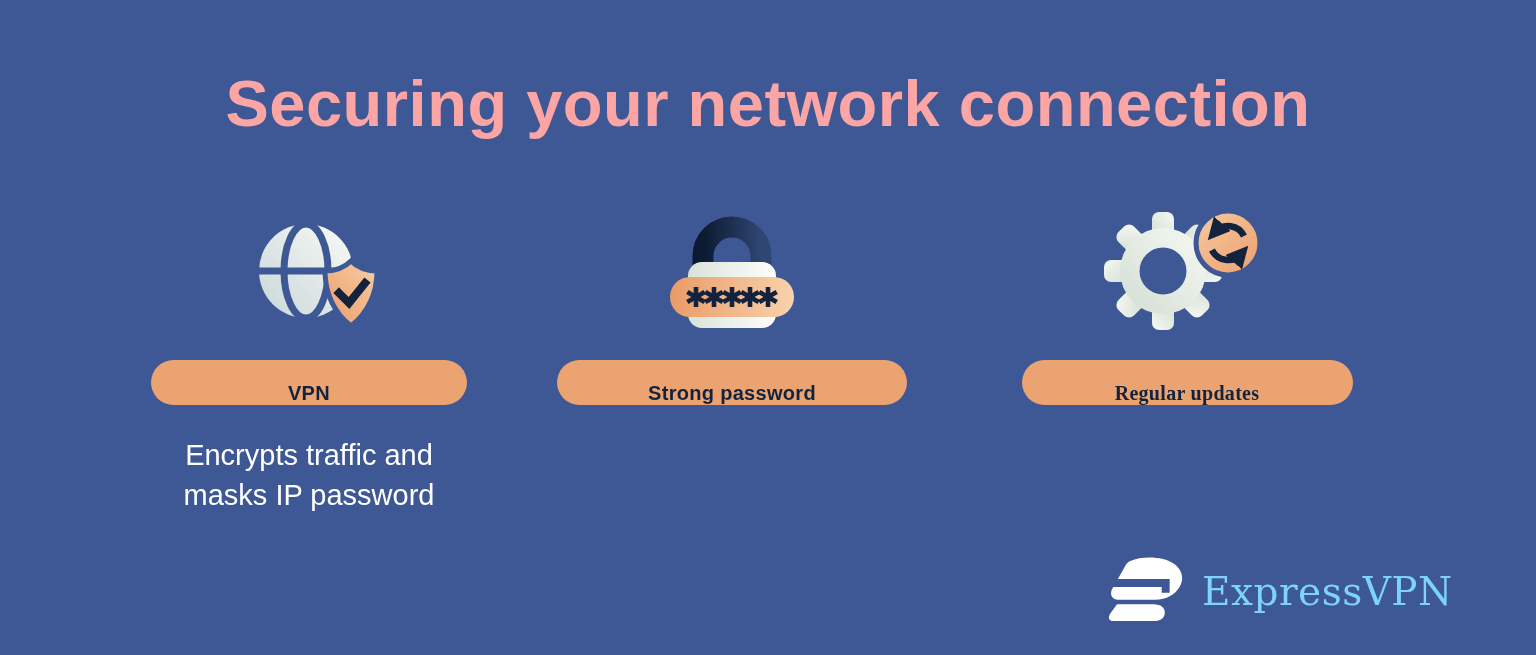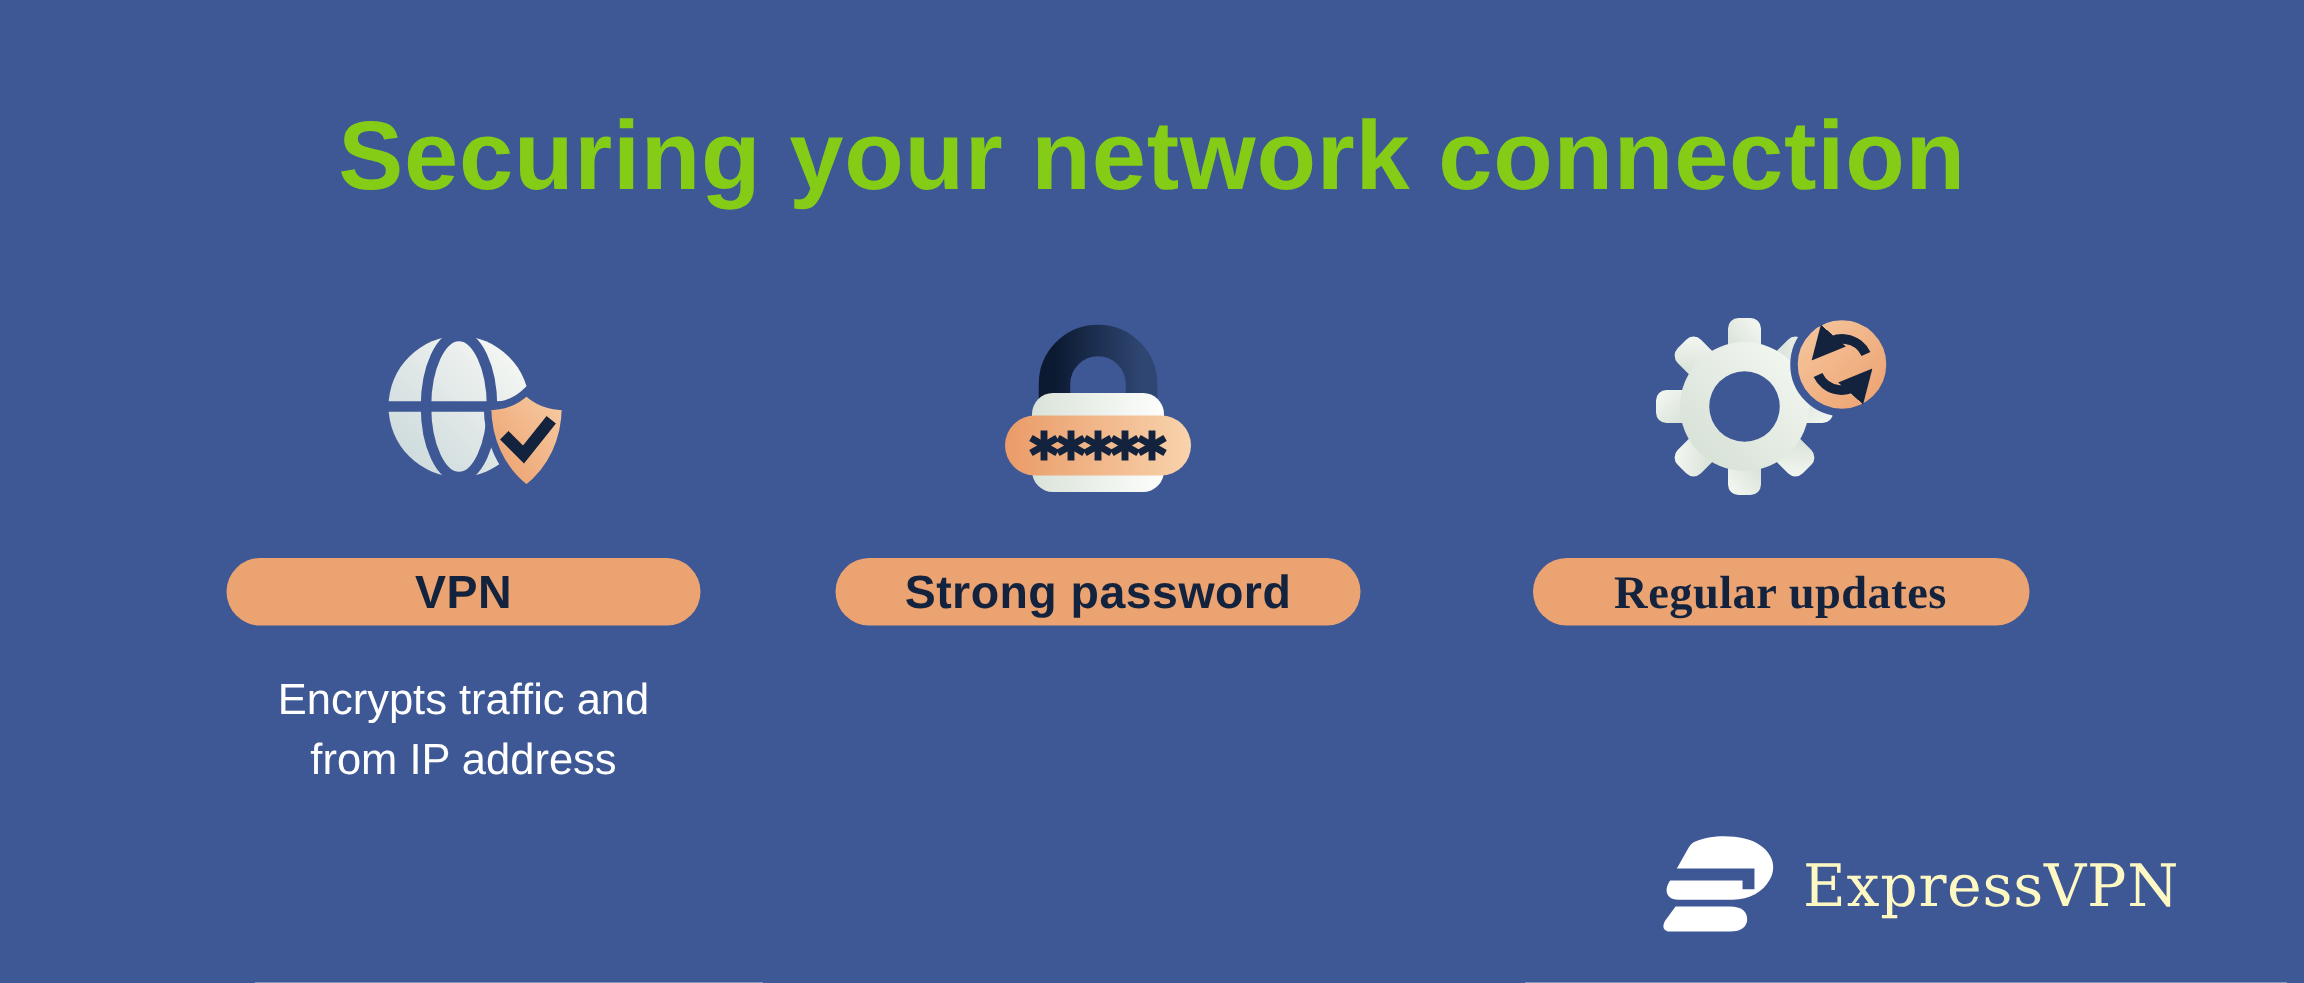--- a/index.html
+++ b/index.html
@@ -6,64 +6,64 @@
   .stage{
     position:relative;
     width:1536px;height:655px;
     background:#3E5795;
     overflow:hidden;
     font-family:"Liberation Sans", sans-serif;
   }
   .title{
     position:absolute;top:66px;left:0;width:1536px;
     text-align:center;
-    color:#84cc16;
+    color:#fca5a5;
     font-size:65px;
     font-weight:700;
     letter-spacing:0.5px;
   }
   .column{
     position:absolute;top:196px;width:440px;
     display:flex;flex-direction:column;align-items:center;
   }
   .col-1{left:89px;}
   .col-2{left:512px;}
   .col-3{left:967px;font-family:Liberation Serif, serif;}
   .icon-box{
     height:150px;width:100%;
     display:flex;align-items:center;justify-content:center;
   }
   .pill{
-    margin-top:26px;
+    margin-top:14px;
     height:45px;
     border-radius:23px;
     background:#ECA372;
-    display:flex;align-items:center;justify-content:center;
+    display:flex;align-items:flex-end;justify-content:center;
     color:#13233E;
-    font-size:31px;
+    font-size:20px;
     font-weight:700;
     letter-spacing:0.3px;
   }
   .pill.w1{width:316px;}
   .pill.w2{width:350px;}
   .pill.w3{width:331px;}
   .desc{
     margin-top:30px;
     color:#FFFFFF;
     font-size:29px;
     line-height:40px;
     text-align:center;
     white-space:pre-line;
   }
   .logo{
     position:absolute;left:1102px;top:556px;
     display:flex;align-items:center;gap:16px;
   }
   .brand{
-    color:#fef9c3;
+    color:#7dd3fc;
     font-family:"DejaVu Serif", "Liberation Serif", serif;
     font-size:39px;
     letter-spacing:0.5px;
   }
 </style>
 </head>
 <body>
 
 <div class="stage">
 
@@ -88,21 +88,21 @@
         <g transform="translate(88,58)">
           <path d="M29 2 C36 9 45 12 55 12 C55 34 46 54 29 67 C12 54 3 34 3 12 C13 12 22 9 29 2 Z" fill="url(#shieldGrad)" stroke="#3E5795" stroke-width="5"></path>
           <path d="M17 34 L27 44 L43 24" fill="none" stroke="#13233E" stroke-width="8" stroke-linecap="square"></path>
         </g>
       </svg>
     </div>
     <div class="pill w1">
       <span>VPN</span>
     </div>
     <div class="desc">Encrypts traffic and
-from IP address</div>
+masks IP password</div>
   </div>
 
   <div class="column col-2">
     <div class="icon-box">
       <svg width="140" height="130" viewBox="0 0 140 130">
         <defs>
           <linearGradient id="shackleGrad" x1="0" y1="0" x2="1" y2="0">
             <stop offset="0" stop-color="#0C1A31"></stop>
             <stop offset="1" stop-color="#2F4672"></stop>
           </linearGradient>

